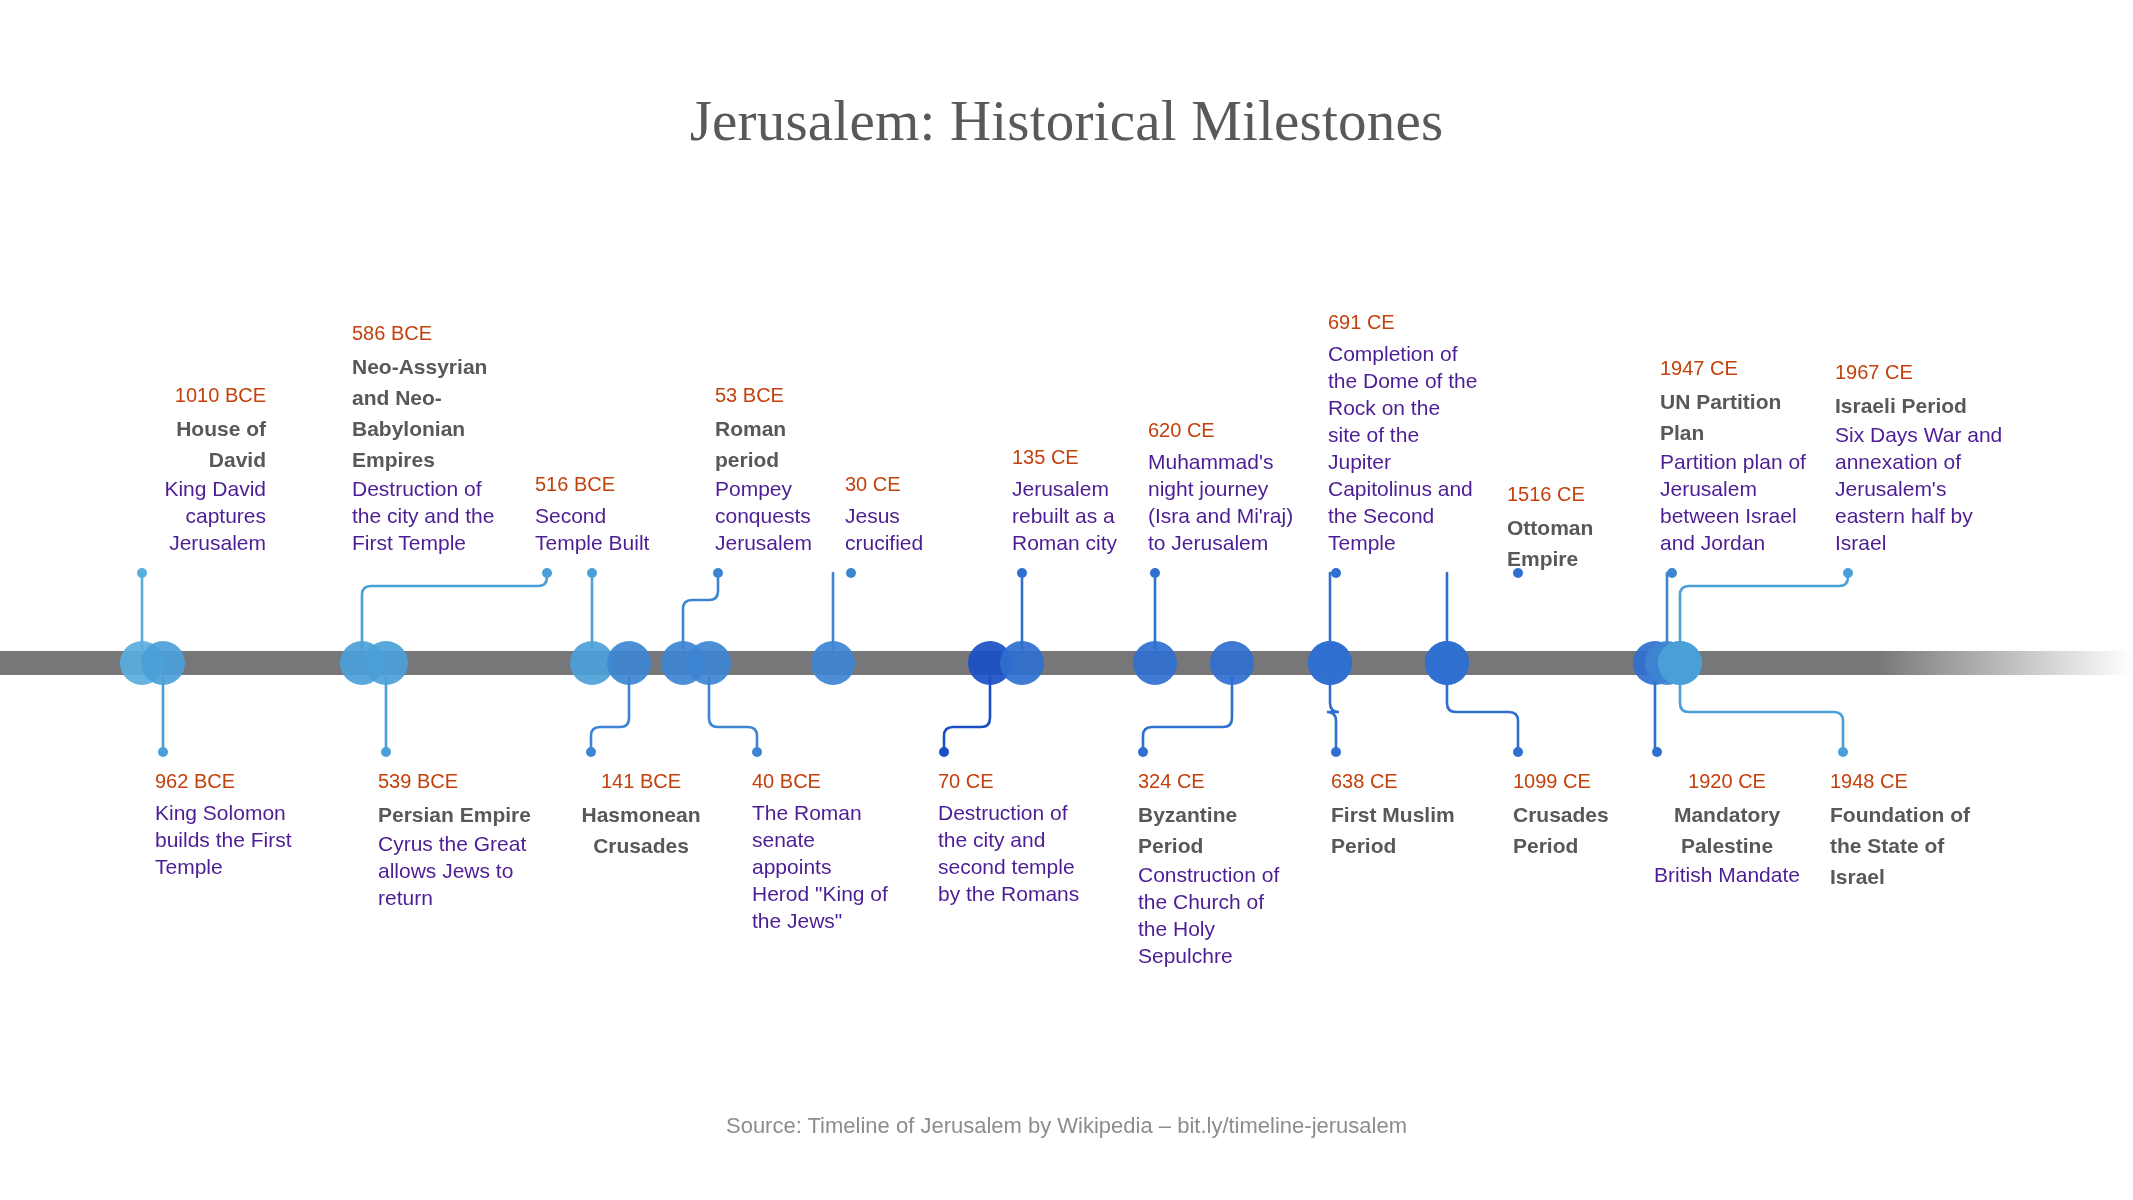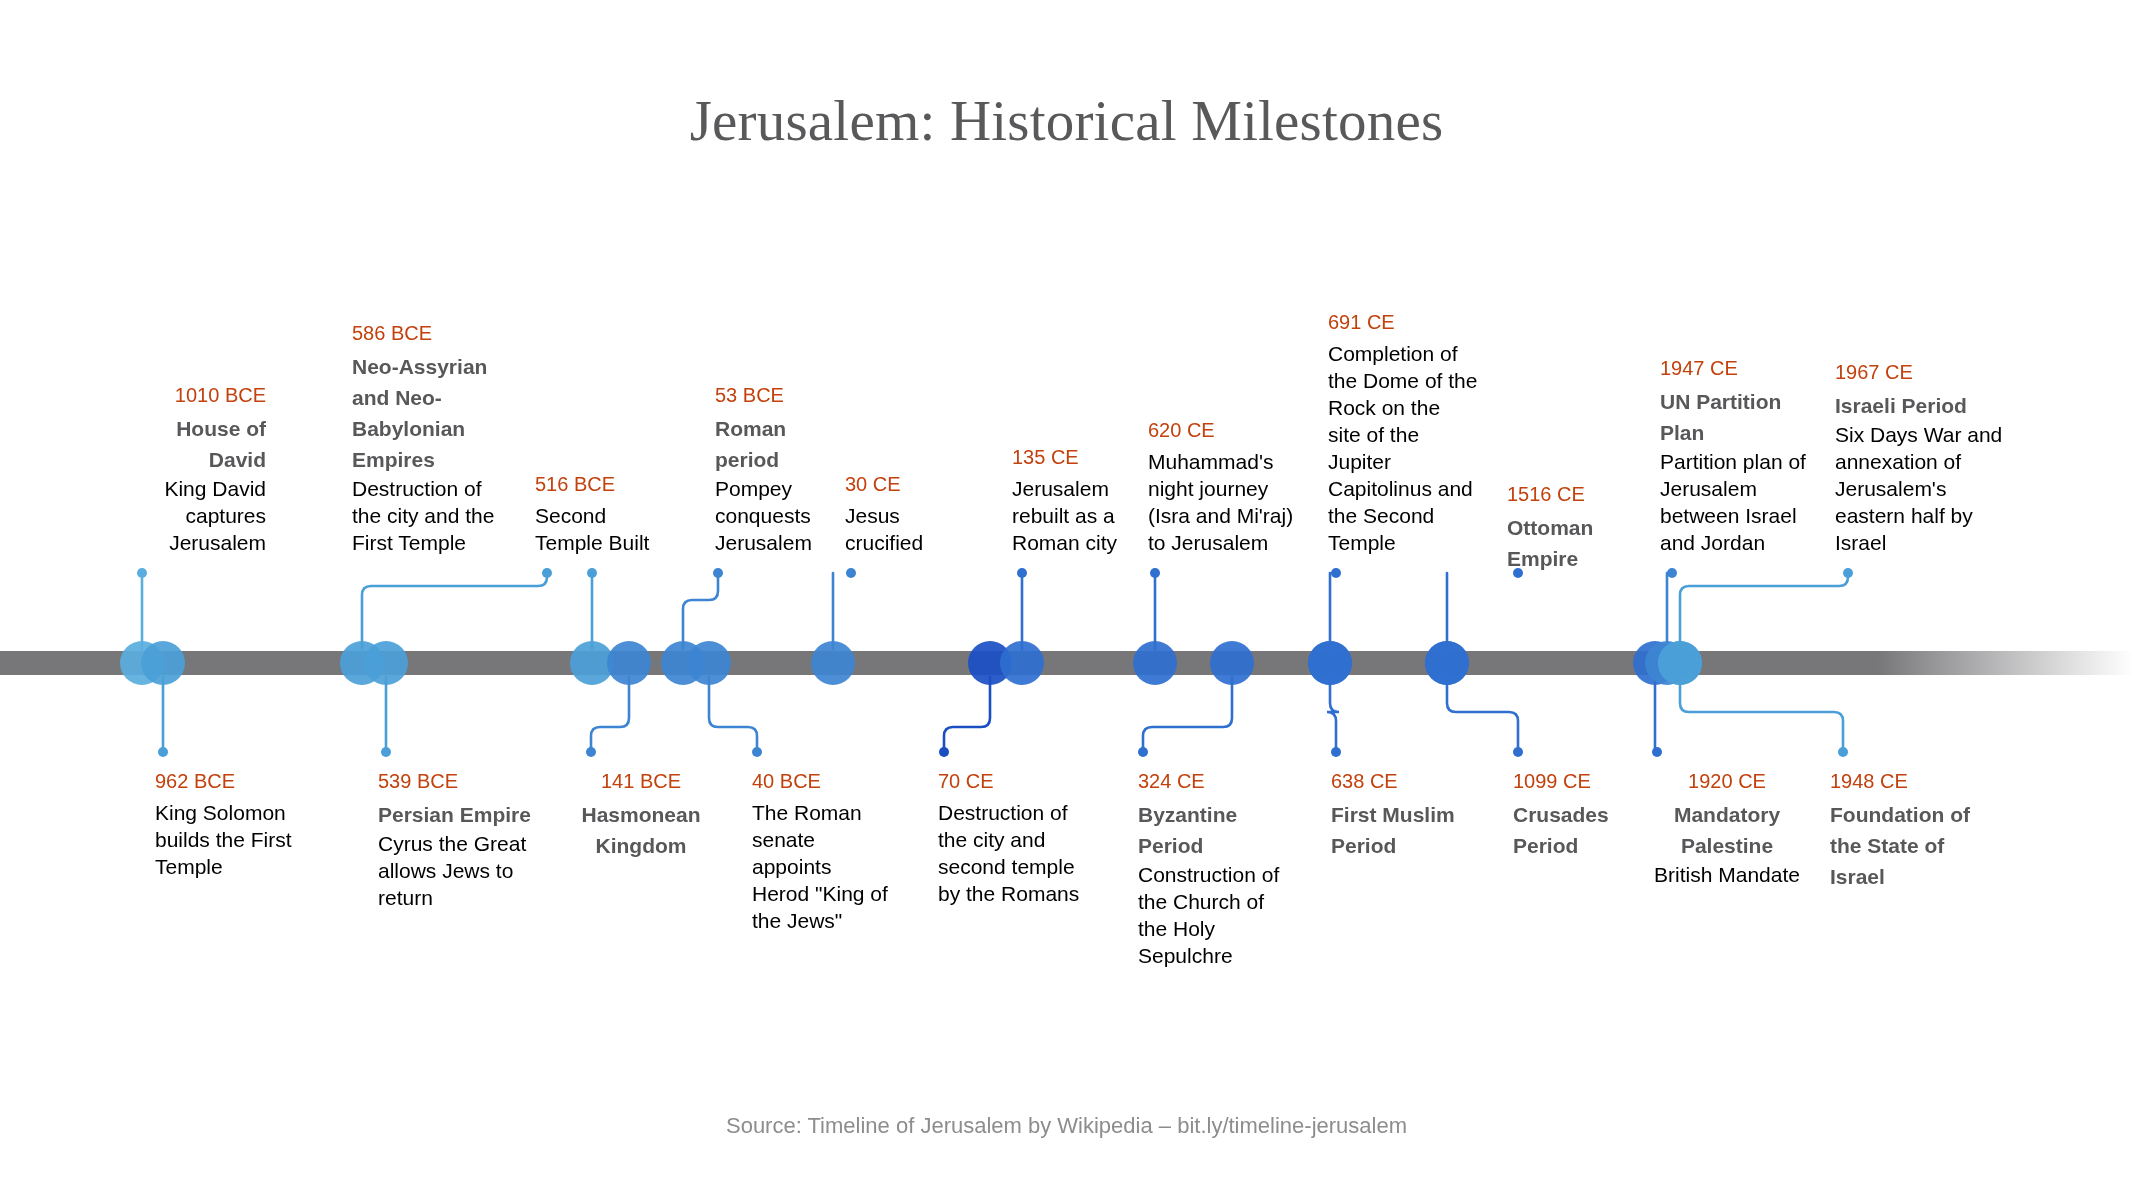--- a/index.html
+++ b/index.html
@@ -48,21 +48,21 @@
     white-space: nowrap;
   }
   .ms-title {
     font-size: 21px;
     font-weight: bold;
     color: #58585a;
     line-height: 31px;
   }
   .ms-desc {
     font-size: 21px;
-    color: #000000;
+    color: #4c1d95;
     line-height: 27px;
   }
   .ms-title:empty { display: none; }
   .ms-desc:empty { display: none; }
   #source {
     position: absolute;
     left: 0;
     top: 1113px;
     width: 2133px;
     text-align: center;
@@ -177,21 +177,21 @@
         <div class="ms-year">539 BCE</div>
         <div class="ms-title">Persian Empire</div>
         <div class="ms-desc">Cyrus the Great allows Jews to return</div>
       </div>
       <div class="milestone" style="left: 535px; width: 130px; top: 471px;">
         <div class="ms-year">516 BCE</div>
         <div class="ms-desc">Second Temple Built</div>
       </div>
       <div class="milestone" style="left: 566px; width: 150px; top: 768px; text-align: center;">
         <div class="ms-year">141 BCE</div>
-        <div class="ms-title">Hasmonean Kingdom</div>
+        <div class="ms-title">Hasmonean Crusades</div>
       </div>
       <div class="milestone" style="left: 715px; width: 120px; top: 382px;">
         <div class="ms-year">53 BCE</div>
         <div class="ms-title">Roman period</div>
         <div class="ms-desc">Pompey conquests Jerusalem</div>
       </div>
       <div class="milestone" style="left: 752px; width: 140px; top: 768px;">
         <div class="ms-year">40 BCE</div>
         <div class="ms-desc">The Roman senate appoints Herod "King of the Jews"</div>
       </div>

